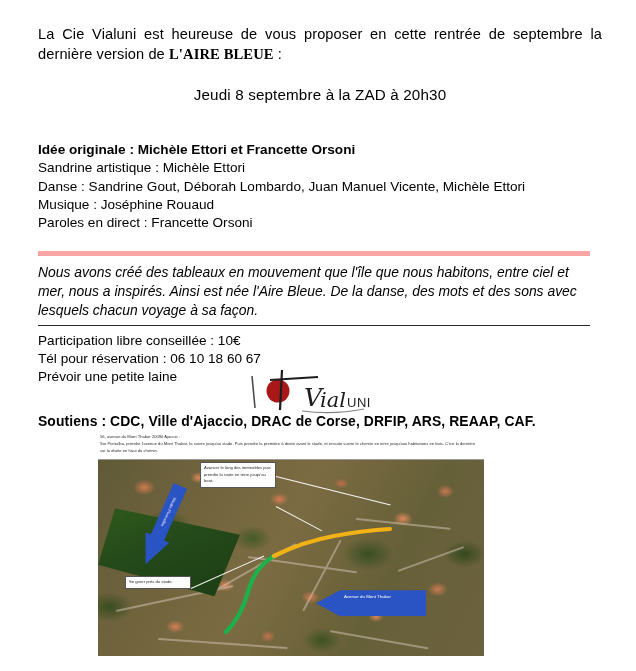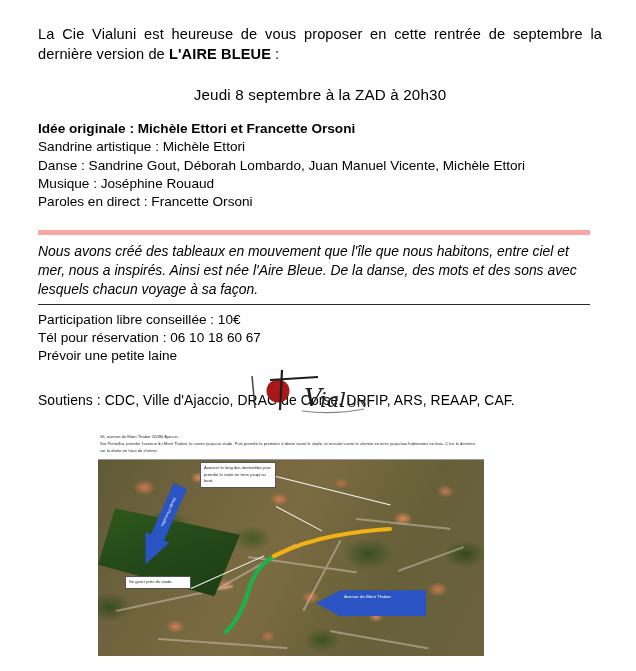--- a/index.html
+++ b/index.html
@@ -32,32 +32,32 @@
     width: 564px;
   }
 
   .intro {
     font-size: 14.6px;
     line-height: 1.38;
     text-align: justify;
     margin: 0 0 0 0;
     letter-spacing: 0.1px;
   }
-  .intro .strong { font-weight: bold; }
+  .intro .strong { font-weight: bold; font-family: Liberation Serif, serif; }
 
   .date-line {
     text-align: center;
     font-weight: normal;
     font-size: 15.2px;
     margin: 22px 0 0 0;
     letter-spacing: 0.15px;
   }
 
   .credits {
-    margin: 17px 0 0 0;
+    margin: 38px 0 0 0;
     font-size: 13.6px;
     line-height: 1.335;
   }
   .credits .row { white-space: nowrap; }
   .credits .row.bold { font-weight: bold; }
 
   .quote-wrap {
     margin: 19px 0 0 0;
     border-top: 5px solid #fca5a5;
     border-bottom: 1px solid #2a2a2a;
@@ -72,21 +72,21 @@
   }
 
   .practical {
     margin: 6px 0 0 0;
     font-size: 13.6px;
     line-height: 1.335;
   }
 
   .support {
     margin: 27px 0 0 0;
-    font-weight: normal;
+    font-weight: bold;
     font-size: 13.9px;
     letter-spacing: 0.1px;
   }
 
   
   .logo {
     position: absolute;
     left: 248px;
     top: 366px;
     width: 140px;

